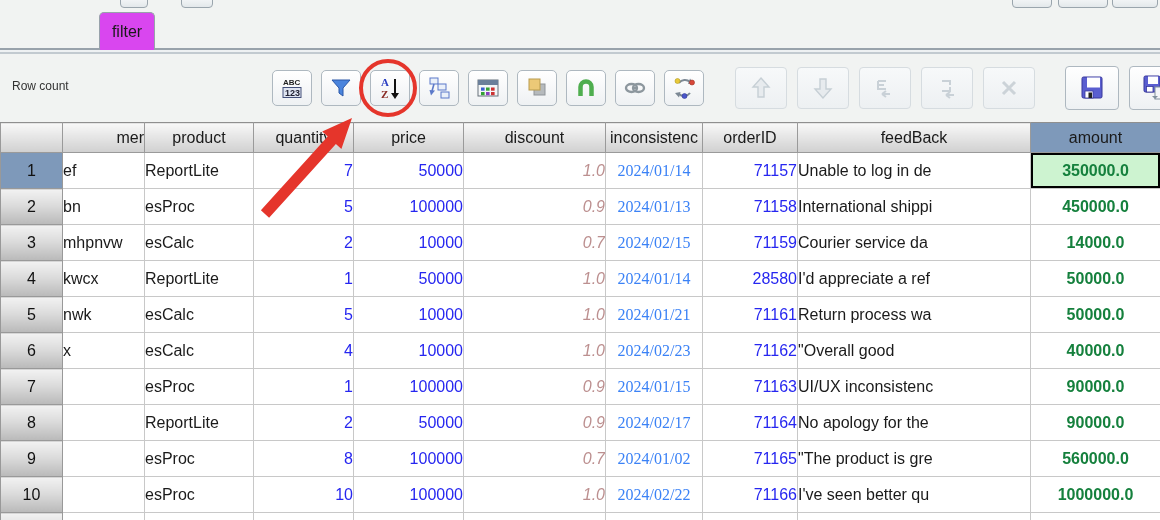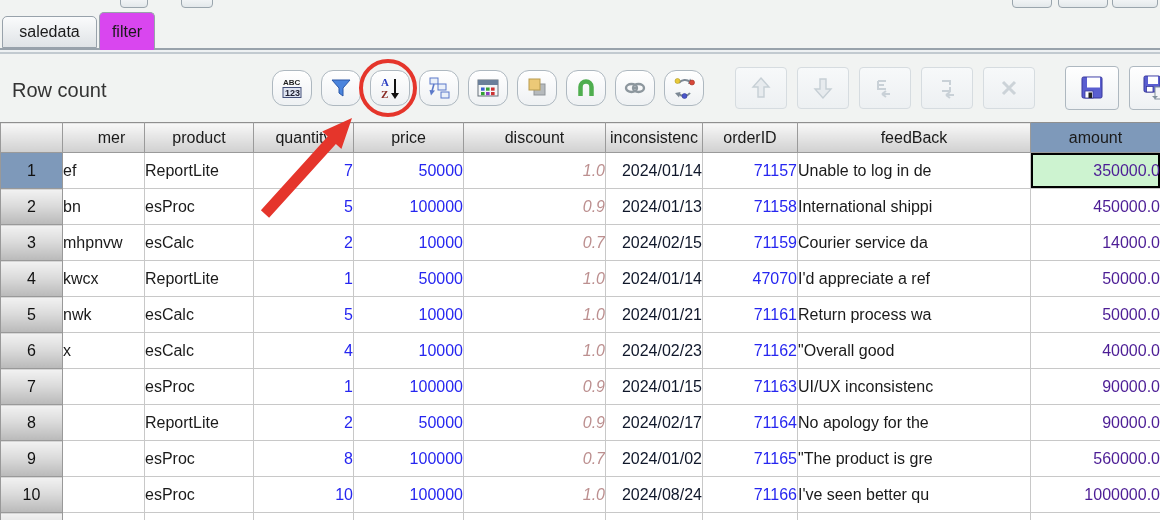--- a/index.html
+++ b/index.html
@@ -26,31 +26,31 @@
   }
   .tab-active {
     left:99px; top:12px; width:56px; height:38px;
     background:#d946ef; border-bottom:none; z-index:6;
   }
   .sep {
     position:absolute; left:0; top:48px; width:1160px; height:6px;
     background:#eef1f3; border-top:2px solid #98a2ab; border-bottom:2px solid #c2cad0; z-index:2;
   }
   
-  .rowcount-label { position:absolute; left:12px; top:79px; font-size:20px; color:#333; }
+  .rowcount-label { position:absolute; left:12px; top:79px; font-size:12px; color:#333; }
   .rowcount-field {
     position:absolute; left:113px; top:74px; width:114px; height:29px;
     background:#e3e8ec; border:1px solid #c3cbd2; border-radius:7px;
     font-family:"Liberation Sans",sans-serif; font-size:16px; color:#444;
     text-align:right; padding-right:13px; outline:none;
   }
   .tbtn {
     position:absolute; top:70px; width:40px; height:36px;
     background:linear-gradient(#ffffff,#eef1f3);
-    border:1px solid #aeb8c0; border-radius:12px;
+    border:1px solid #aeb8c0; border-radius:5px;
     display:flex; align-items:center; justify-content:center; padding:0; cursor:pointer;
   }
   .tbtn svg { display:block; }
   .tbtn-dis {
     position:absolute; top:67px; width:52px; height:42px;
     background:linear-gradient(#f7f9fa,#edf0f2);
     border:1px solid #d6dce0; border-radius:4px;
     display:flex; align-items:center; justify-content:center; padding:0;
   }
   .tbtn-save {
@@ -67,52 +67,49 @@
   }
   .grid th, .grid td {
     overflow:hidden; white-space:nowrap; height:36px; padding:0;
   }
   .grid th {
     height:30px; font-weight:normal; text-align:center;
     background:linear-gradient(#f8f8f8,#d0d0d0);
     border:1px solid #9a9a9a; border-top:1px solid #8f8f8f;
   }
   .grid th.sel-col { background:#7e99ba; }
-  .grid th.h-cust { text-align:center; padding-left:16px; }
+  .grid th.h-cust { text-align:right; padding-left:16px; }
   .grid td { border:1px solid #c8c8c8; background:#fff; }
   .grid td.rn {
     background:linear-gradient(#f2f2f2 0%,#dcdcdc 45%,#b9b9b9 100%);
     border:1px solid #999; text-align:center; color:#111;
   }
   .grid td.rn.sel-rn { background:#7e99ba; }
   .c-cust { text-align:left; padding-left:3px; }
   .c-prod { text-align:left; padding-left:6px; }
   .c-num  { text-align:right; padding-right:7px; color:#2626f0; }
   .c-disc { text-align:right; padding-right:8px; color:#bc8f8f;font-style:italic; }
-  .c-date { text-align:right; padding-left:3px; color:#0f172a; }
+  .c-date { text-align:center; padding-left:3px; color:#3b82f6;font-family:Liberation Serif, serif; }
   .c-fb   { text-align:left; padding-left:4px; }
-  .c-amt  { text-align:right; padding-right:8px; color:#4c1d95; }
+  .c-amt  { text-align:center; padding-right:8px; color:#15803d;font-weight:bold; }
   td.sel-cell { background:#cdf3d0 !important; box-shadow:inset 0 0 0 2px #000; }
   
   .annot { position:absolute; left:0; top:0; z-index:50; pointer-events:none; }
 </style>
 </head>
 <body>
 
 <div class="screen">
 
   <div class="stub" style="left:120px;width:28px;"></div>
   <div class="stub" style="left:181px;width:32px;"></div>
   <div class="stub" style="left:1012px;width:40px;"></div>
   <div class="stub" style="left:1058px;width:50px;"></div>
   <div class="stub" style="left:1112px;width:46px;"></div>
 
-  <div class="tab tab-inactive">
-      <span>saledata</span>
-    </div>
   <div class="tab tab-active">
       <span>filter</span>
     </div>
   <div class="sep"></div>
 
   <span class="rowcount-label">Row count</span>
 
   <button class="tbtn" style="left:272px;">
     <svg width="26" height="26" viewBox="0 0 26 26">
       <text x="4" y="10" font-size="8" font-weight="bold" fill="#222" font-family="Liberation Sans,sans-serif">ABC</text>
@@ -302,21 +299,21 @@
       <td class="c-amt">14000.0</td>
     </tr>
     <tr>
       <td class="rn">4</td>
       <td class="c-cust">kwcx</td>
       <td class="c-prod">ReportLite</td>
       <td class="c-num">1</td>
       <td class="c-num">50000</td>
       <td class="c-disc">1.0</td>
       <td class="c-date">2024/01/14</td>
-      <td class="c-num">47070</td>
+      <td class="c-num">28580</td>
       <td class="c-fb">I'd appreciate a ref</td>
       <td class="c-amt">50000.0</td>
     </tr>
     <tr>
       <td class="rn">5</td>
       <td class="c-cust">nwk</td>
       <td class="c-prod">esCalc</td>
       <td class="c-num">5</td>
       <td class="c-num">10000</td>
       <td class="c-disc">1.0</td>
@@ -373,21 +370,21 @@
       <td class="c-fb">"The product is gre</td>
       <td class="c-amt">560000.0</td>
     </tr>
     <tr>
       <td class="rn">10</td>
       <td class="c-cust"></td>
       <td class="c-prod">esProc</td>
       <td class="c-num">10</td>
       <td class="c-num">100000</td>
       <td class="c-disc">1.0</td>
-      <td class="c-date">2024/08/24</td>
+      <td class="c-date">2024/02/22</td>
       <td class="c-num">71166</td>
       <td class="c-fb">I've seen better qu</td>
       <td class="c-amt">1000000.0</td>
     </tr>
 
     <tr>
       <td class="rn"></td>
       <td></td>
           <td></td>
       <td></td>

